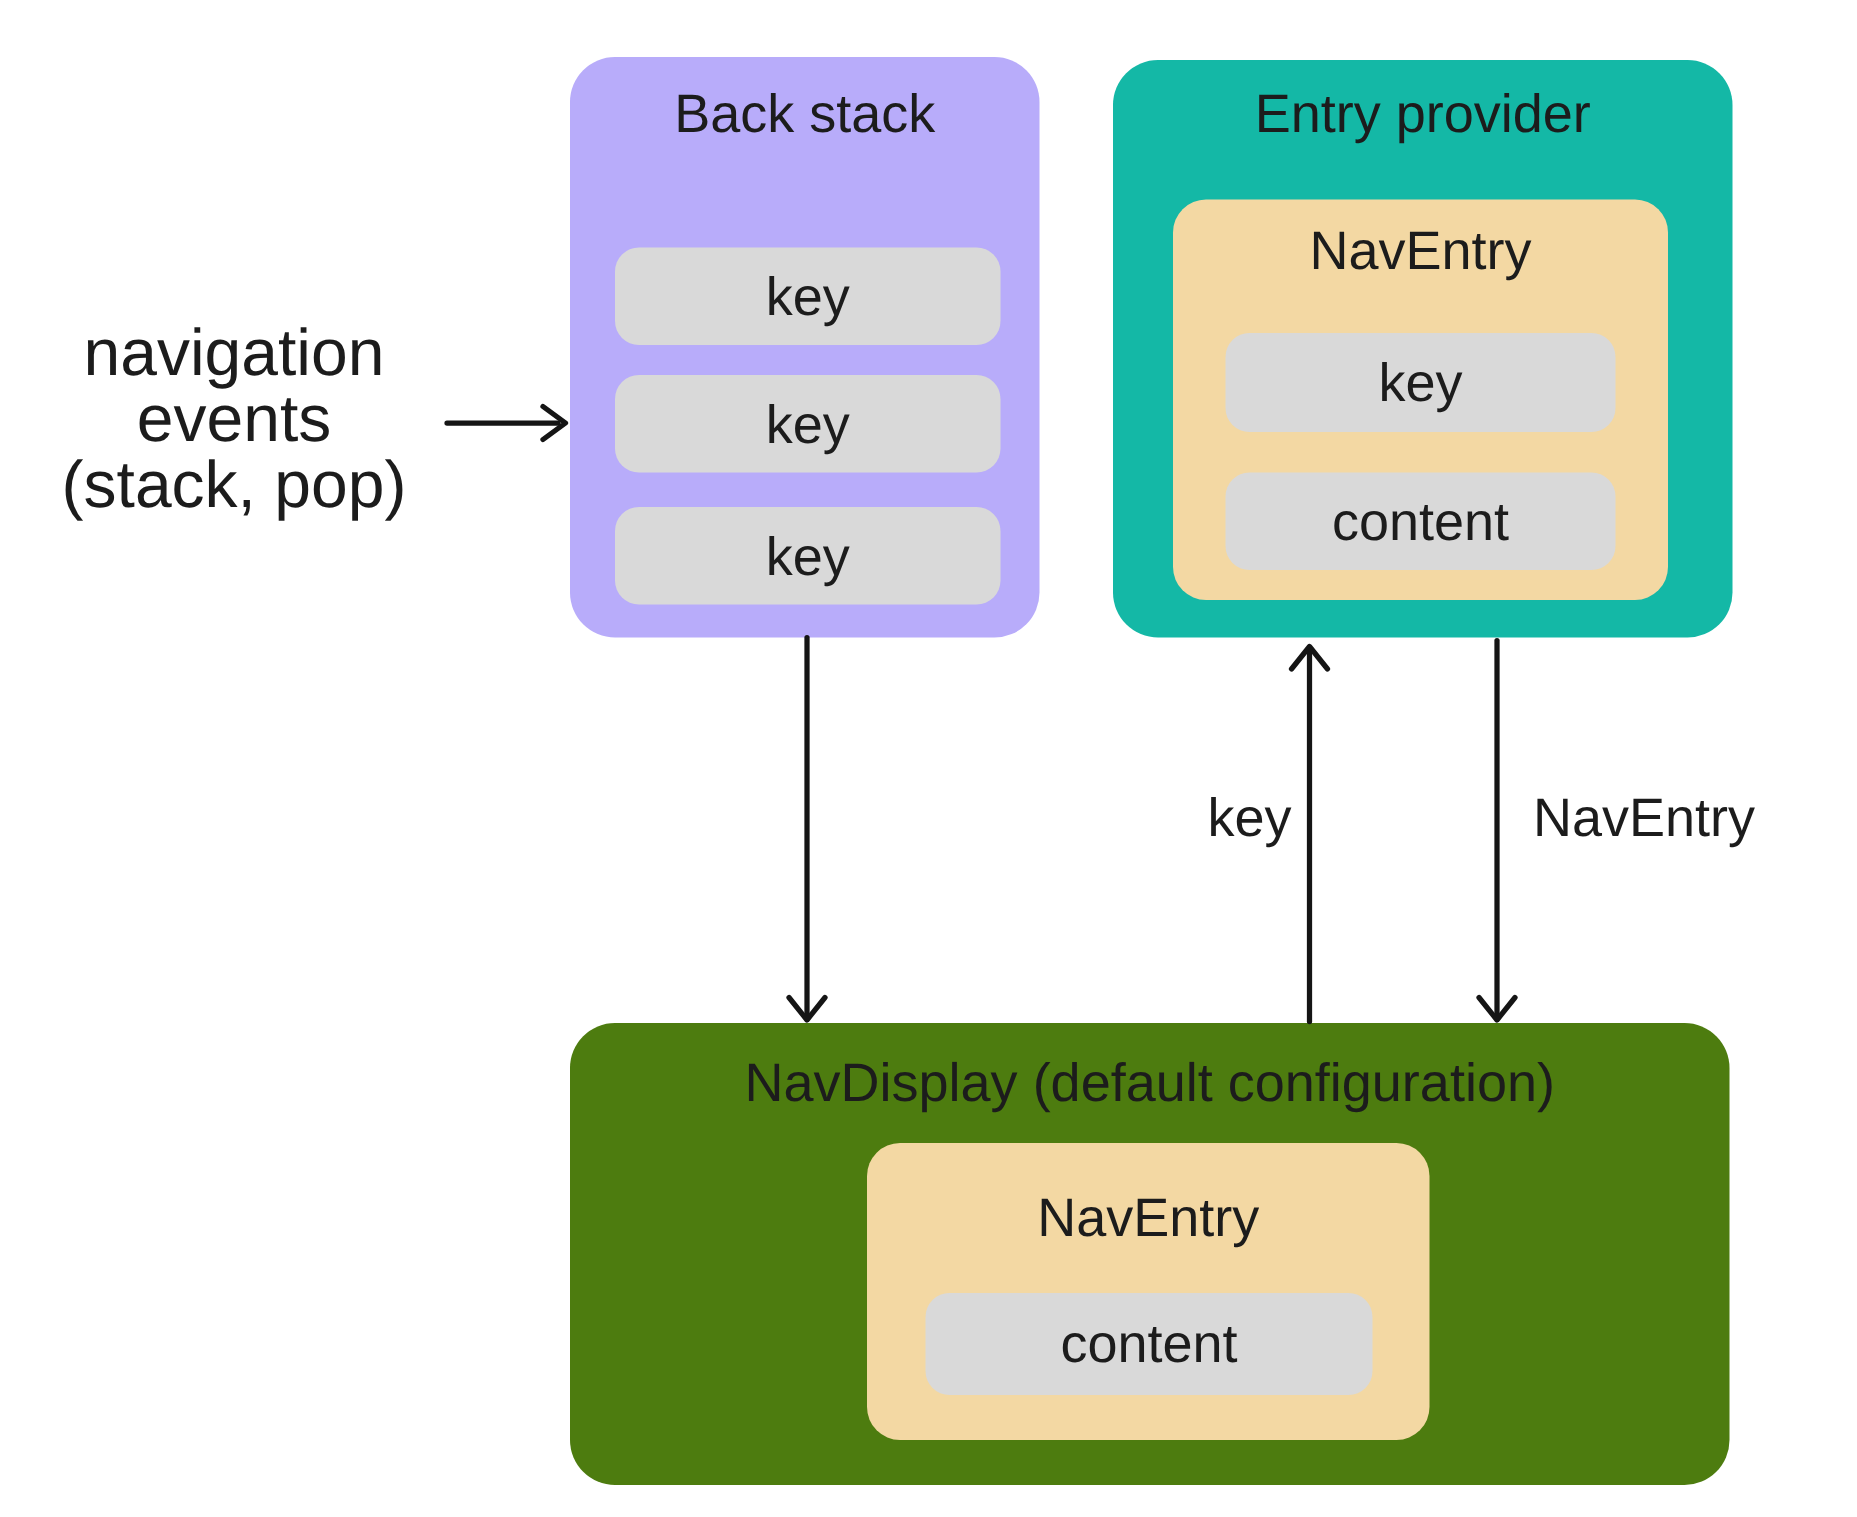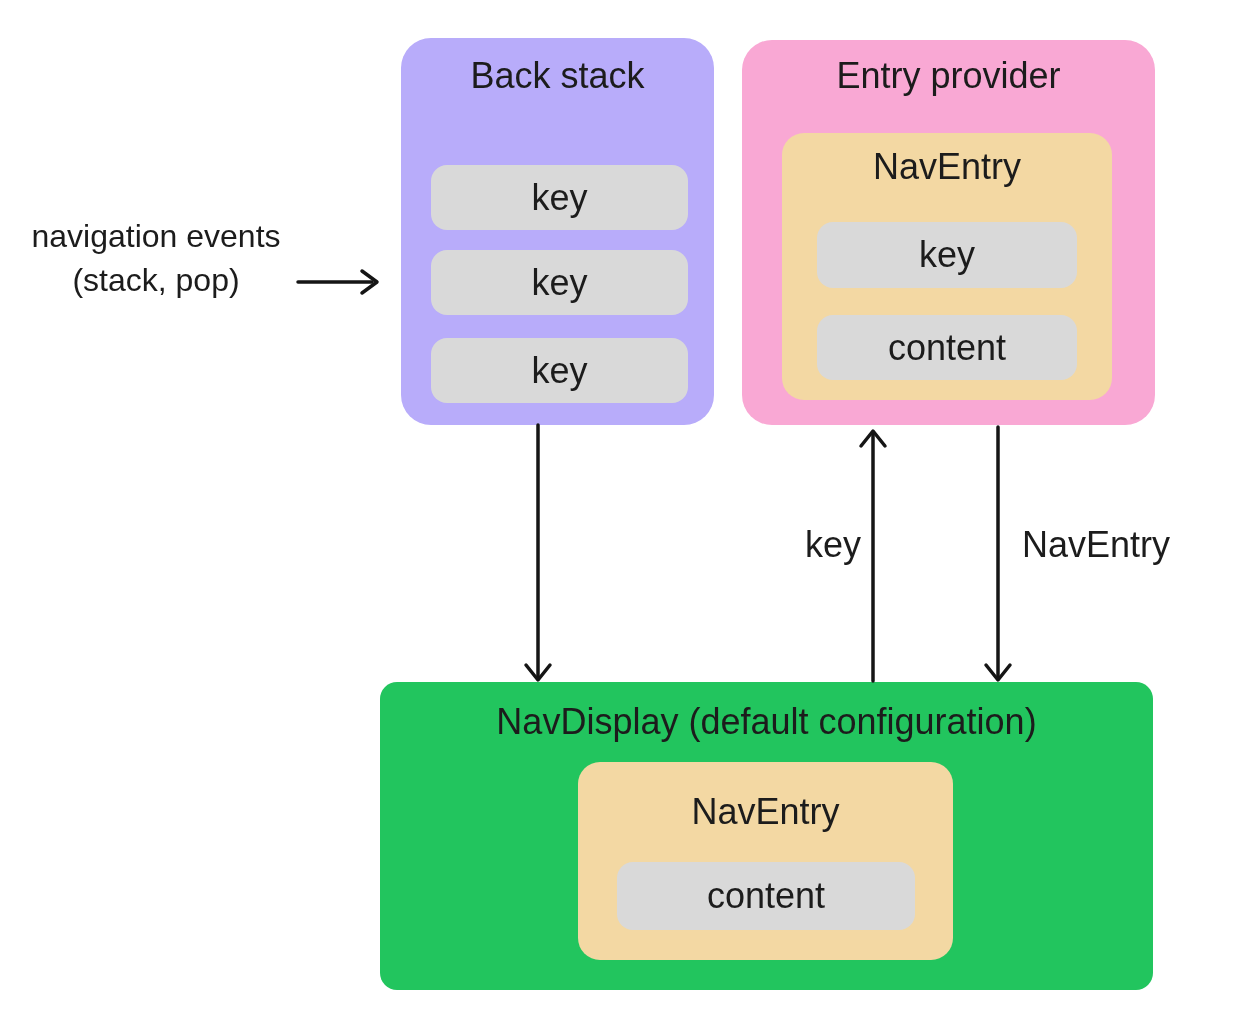--- a/index.html
+++ b/index.html
@@ -40,51 +40,49 @@
     text-align: center;
     font-size: 36px;
     line-height: 44px;
     color: #1c1c1c;
     white-space: nowrap;
   }
   .back-stack {
     left: 380px; top: 38px;
     width: 313px; height: 387px;
     background: #b8acfa;
-    margin-left: 21px;
   }
   .entry-provider {
     left: 742px; top: 40px;
     width: 413px; height: 385px;
-    background: #f9a8d4;
+    background: #14b8a6;
   }
   .nav-display {
     left: 380px; top: 682px;
     width: 773px; height: 308px;
-    background: #22c55e;
-    border-radius: 17px;
+    background: #4d7c0f;
   }
   .nav-entry {
     position: absolute;
     background: #f3d8a3;
   }
   .nav-entry.in-provider {
     left: 40px; top: 93px;
     width: 330px; height: 267px;
   }
   .nav-entry.in-display {
     left: 198px; top: 80px;
     width: 375px; height: 198px;
   }
   .annotation {
     position: absolute;
     left: 2px; top: 214px;
     width: 308px;
     text-align: center;
-    font-size: 32px;
+    font-size: 44px;
     line-height: 44px;
     color: #1c1c1c;
   }
   .arrow-label {
     position: absolute;
     font-size: 36px;
     line-height: 44px;
     color: #1c1c1c;
     white-space: nowrap;
   }

